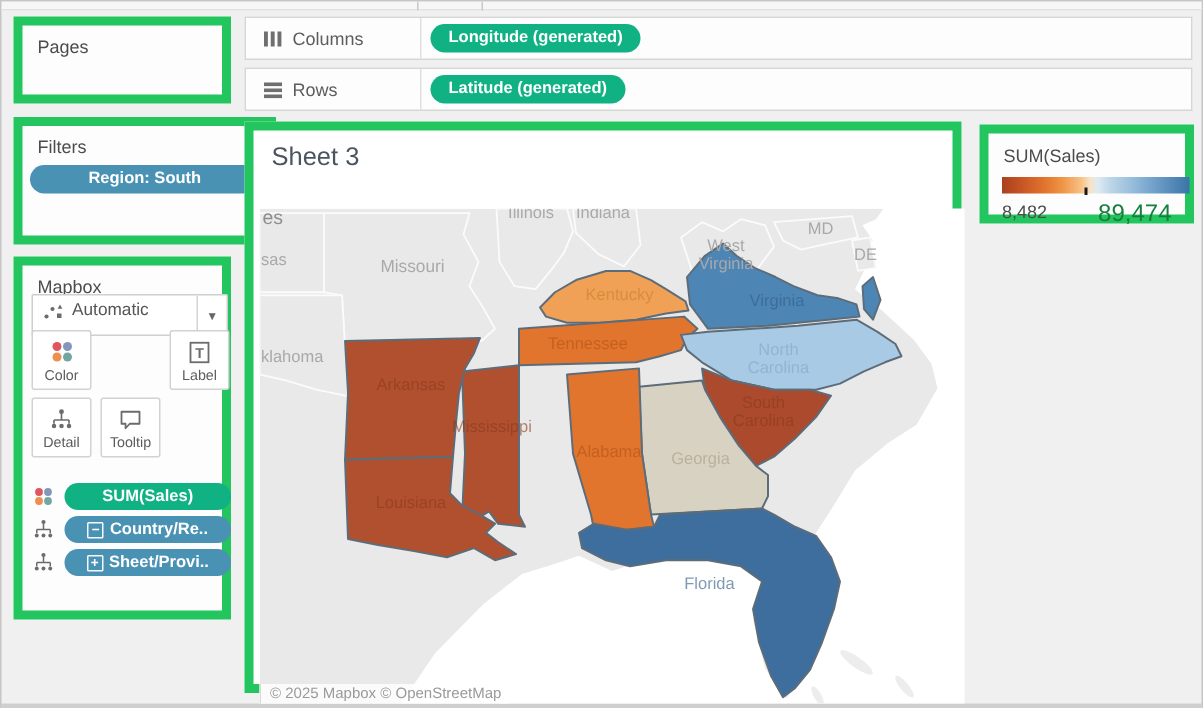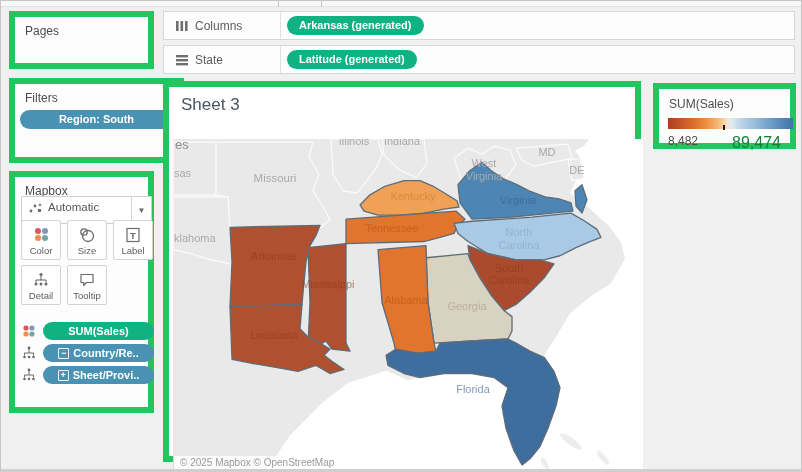--- a/index.html
+++ b/index.html
@@ -123,27 +123,20 @@
 
     <div class="mbtn" style="left:6px; top:43px">
       <svg width="18" height="18">
         <circle cx="6" cy="5" r="3" fill="#e0565e"></circle>
         <circle cx="13" cy="5" r="3" fill="#8496b9"></circle>
         <circle cx="6" cy="12" r="3" fill="#ef8e4f"></circle>
         <circle cx="13" cy="12" r="3" fill="#73a6a2"></circle>
       </svg>
       <div class="mlabel">Color</div>
     </div>
-    <div class="mbtn" style="left:52px; top:43px">
-      <svg width="18" height="18">
-        <circle cx="10" cy="10" r="5.5" fill="none" stroke="#6b6b6b" stroke-width="1.3"></circle>
-        <circle cx="6" cy="6" r="3.2" fill="none" stroke="#6b6b6b" stroke-width="1.3"></circle>
-      </svg>
-      <div class="mlabel">Size</div>
-    </div>
     <div class="mbtn" style="left:98px; top:43px">
       <svg width="18" height="18">
         <rect x="3" y="2.5" width="12" height="13" fill="none" stroke="#6b6b6b" stroke-width="1.2"></rect>
         <text x="9" y="12.5" text-anchor="middle" font-size="9.5" font-weight="bold" fill="#6b6b6b" font-family="Liberation Sans, sans-serif">T</text>
       </svg>
       <div class="mlabel">Label</div>
     </div>
     <div class="mbtn" style="left:6px; top:88px">
       <svg width="18" height="18">
         <circle cx="9" cy="3.5" r="1.6" fill="#6b6b6b"></circle>
@@ -211,30 +204,30 @@
 
   <div class="shelf" style="top:10px">
     <svg class="shelf-icon" width="14" height="14">
       <rect x="1" y="2" width="2.6" height="10" fill="#6f6f6f"></rect>
       <rect x="5.5" y="2" width="2.6" height="10" fill="#6f6f6f"></rect>
       <rect x="10" y="2" width="2.6" height="10" fill="#6f6f6f"></rect>
     </svg>
     <span class="shelf-label">Columns</span>
     <div class="shelf-divider"></div>
     <div class="pill green">
-      <span>Arkansas (generated)</span>
+      <span>Longitude (generated)</span>
     </div>
   </div>
   <div class="shelf" style="top:44px">
     <svg class="shelf-icon" width="14" height="14">
       <rect x="1" y="2" width="12" height="2.4" fill="#6f6f6f"></rect>
       <rect x="1" y="6" width="12" height="2.4" fill="#6f6f6f"></rect>
       <rect x="1" y="10" width="12" height="2.4" fill="#6f6f6f"></rect>
     </svg>
-    <span class="shelf-label">State</span>
+    <span class="shelf-label">Rows</span>
     <div class="shelf-divider"></div>
     <div class="pill green">
       <span>Latitude (generated)</span>
     </div>
   </div>
 
   <div class="card" id="sheet-card">
     <div id="sheet-title">Sheet 3</div>
     <div id="map">
       <svg viewBox="0 0 470 330" preserveAspectRatio="none">

